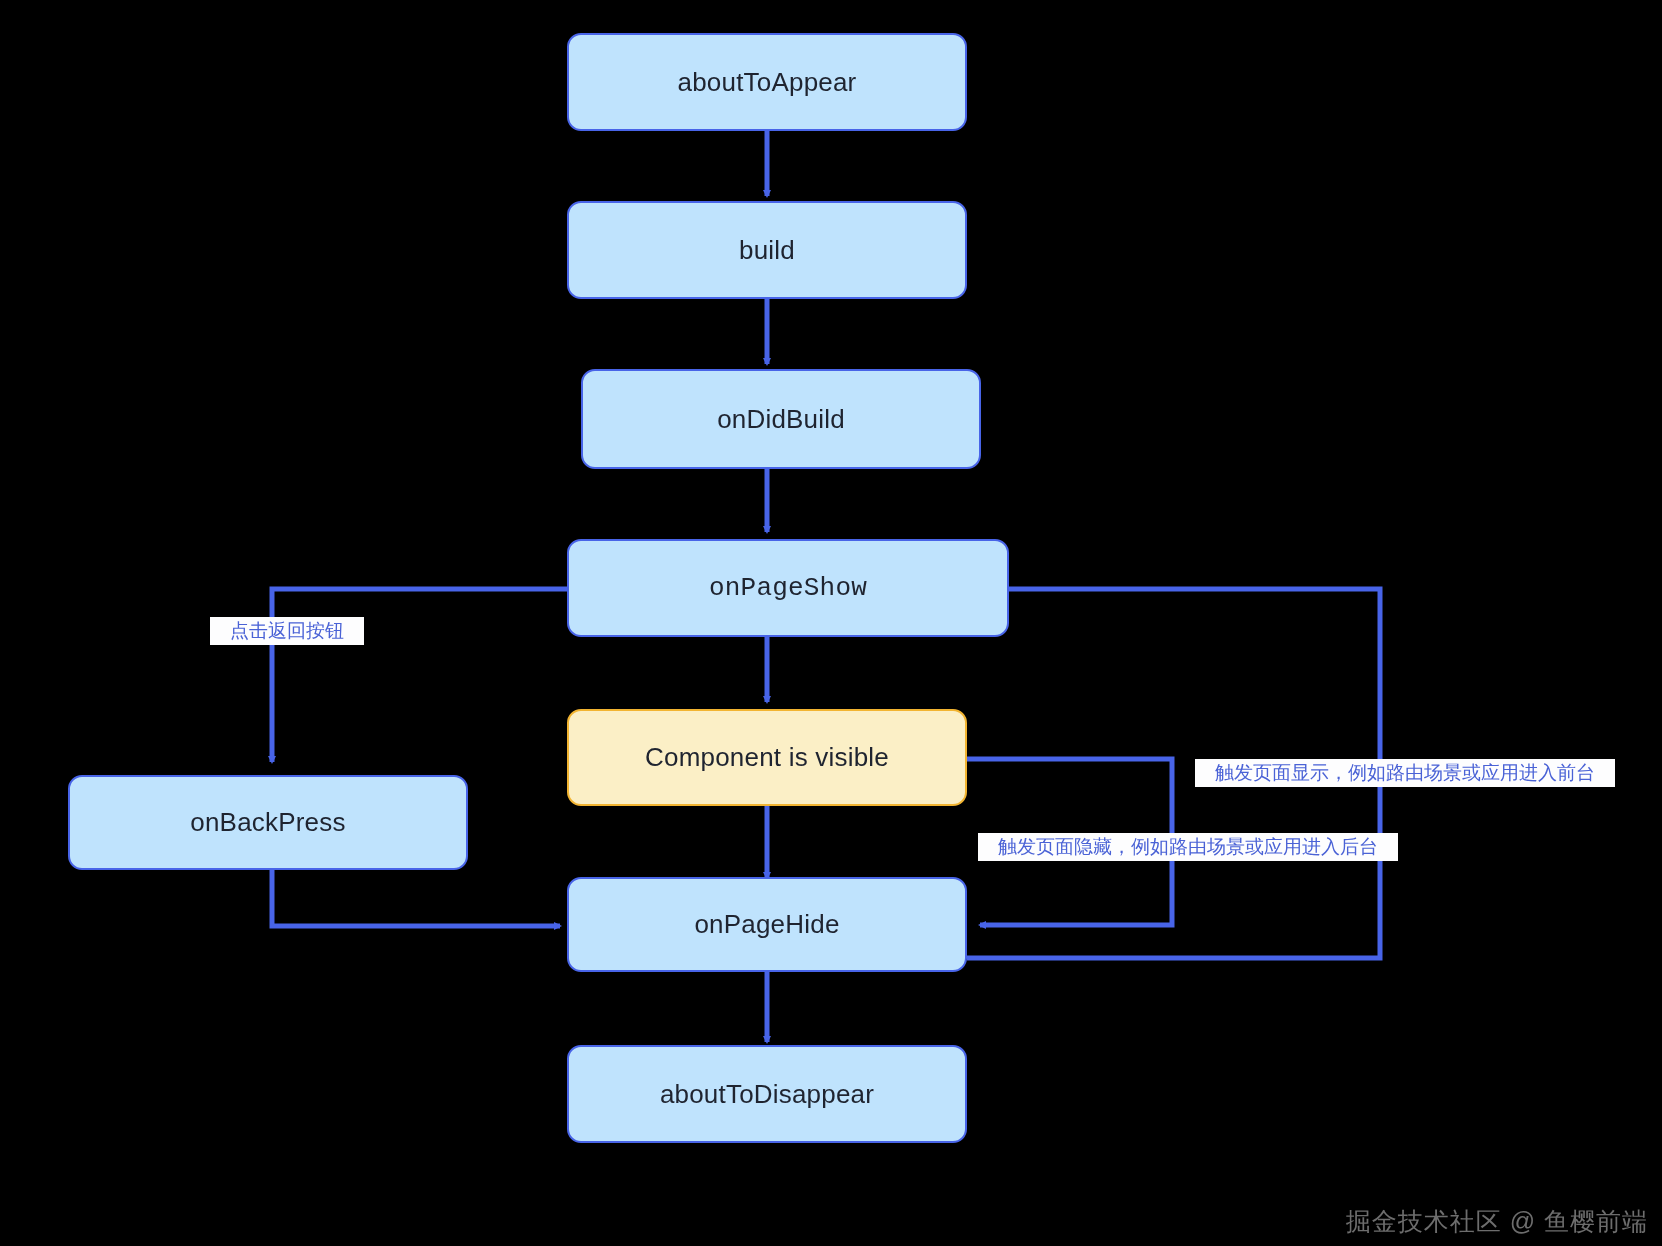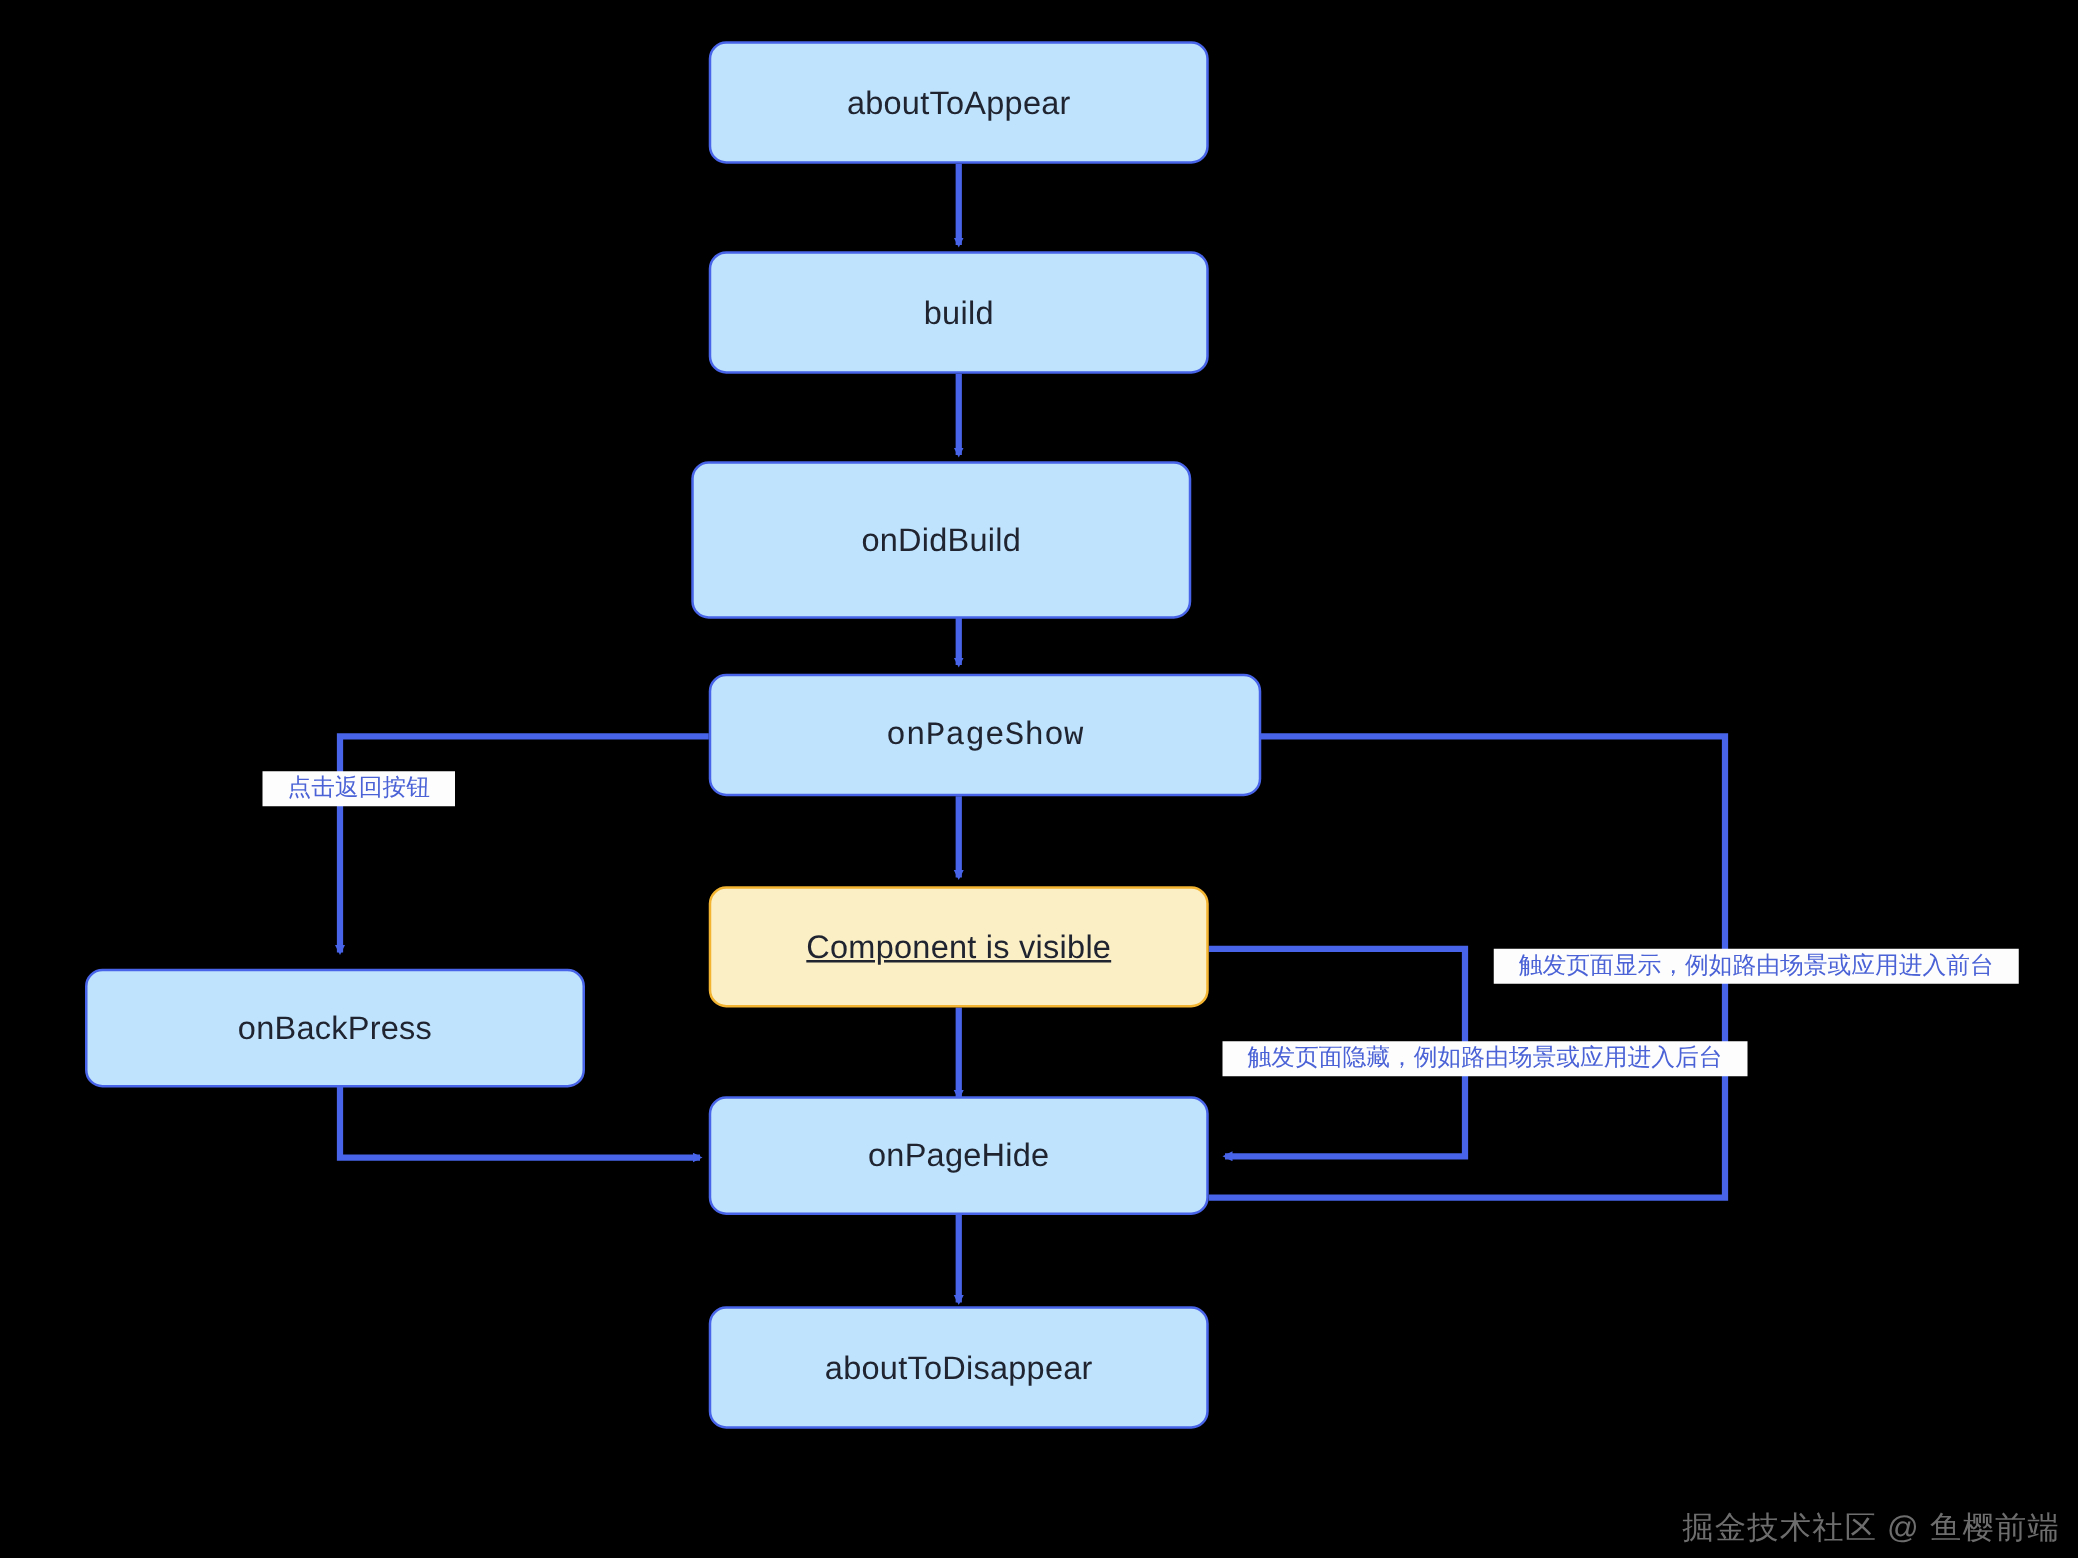--- a/index.html
+++ b/index.html
@@ -78,29 +78,29 @@
   </svg>
 
   <div class="node blue" style="left:535px;top:33px;width:400px;height:98px;">
     <span>aboutToAppear</span>
   </div>
 
   <div class="node blue" style="left:535px;top:201px;width:400px;height:98px;text-align:center;">
     <span>build</span>
   </div>
 
-  <div class="node blue" style="left:521px;top:369px;width:400px;height:126px;">
+  <div class="node blue" style="left:549px;top:369px;width:400px;height:100px;">
     <span>onDidBuild</span>
   </div>
 
   <div class="node blue" style="left:535px;top:539px;width:442px;height:98px;font-family:Liberation Mono, monospace;">
     <span>onPageShow</span>
   </div>
 
-  <div class="node yellow" style="left:535px;top:709px;width:400px;height:97px;text-decoration:underline;">
+  <div class="node yellow" style="left:535px;top:709px;width:400px;height:97px;">
     <span>Component is visible</span>
   </div>
 
   <div class="node blue" style="left:535px;top:877px;width:400px;height:95px;">
     <span>onPageHide</span>
   </div>
 
   <div class="node blue" style="left:535px;top:1045px;width:400px;height:98px;">
     <span>aboutToDisappear</span>
   </div>

